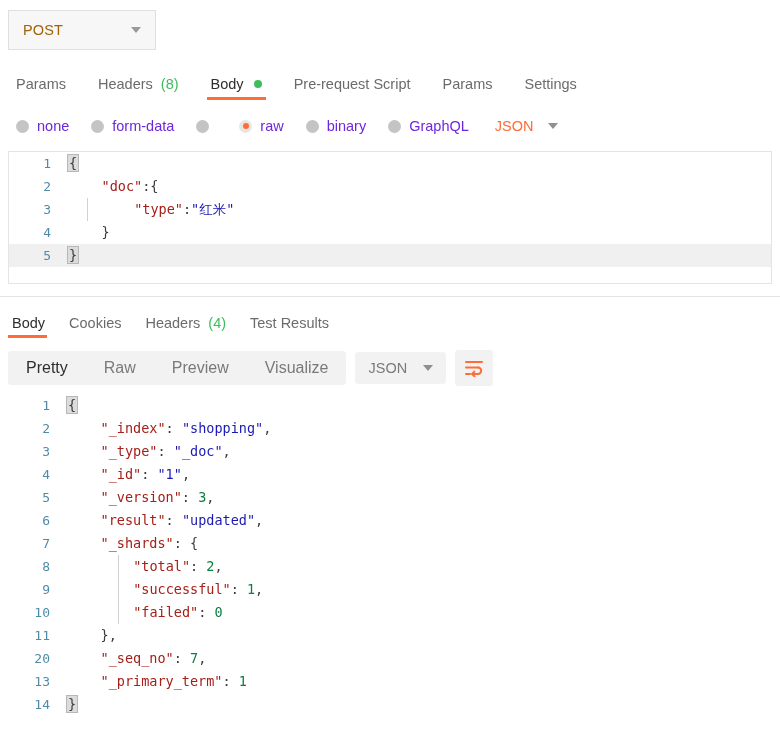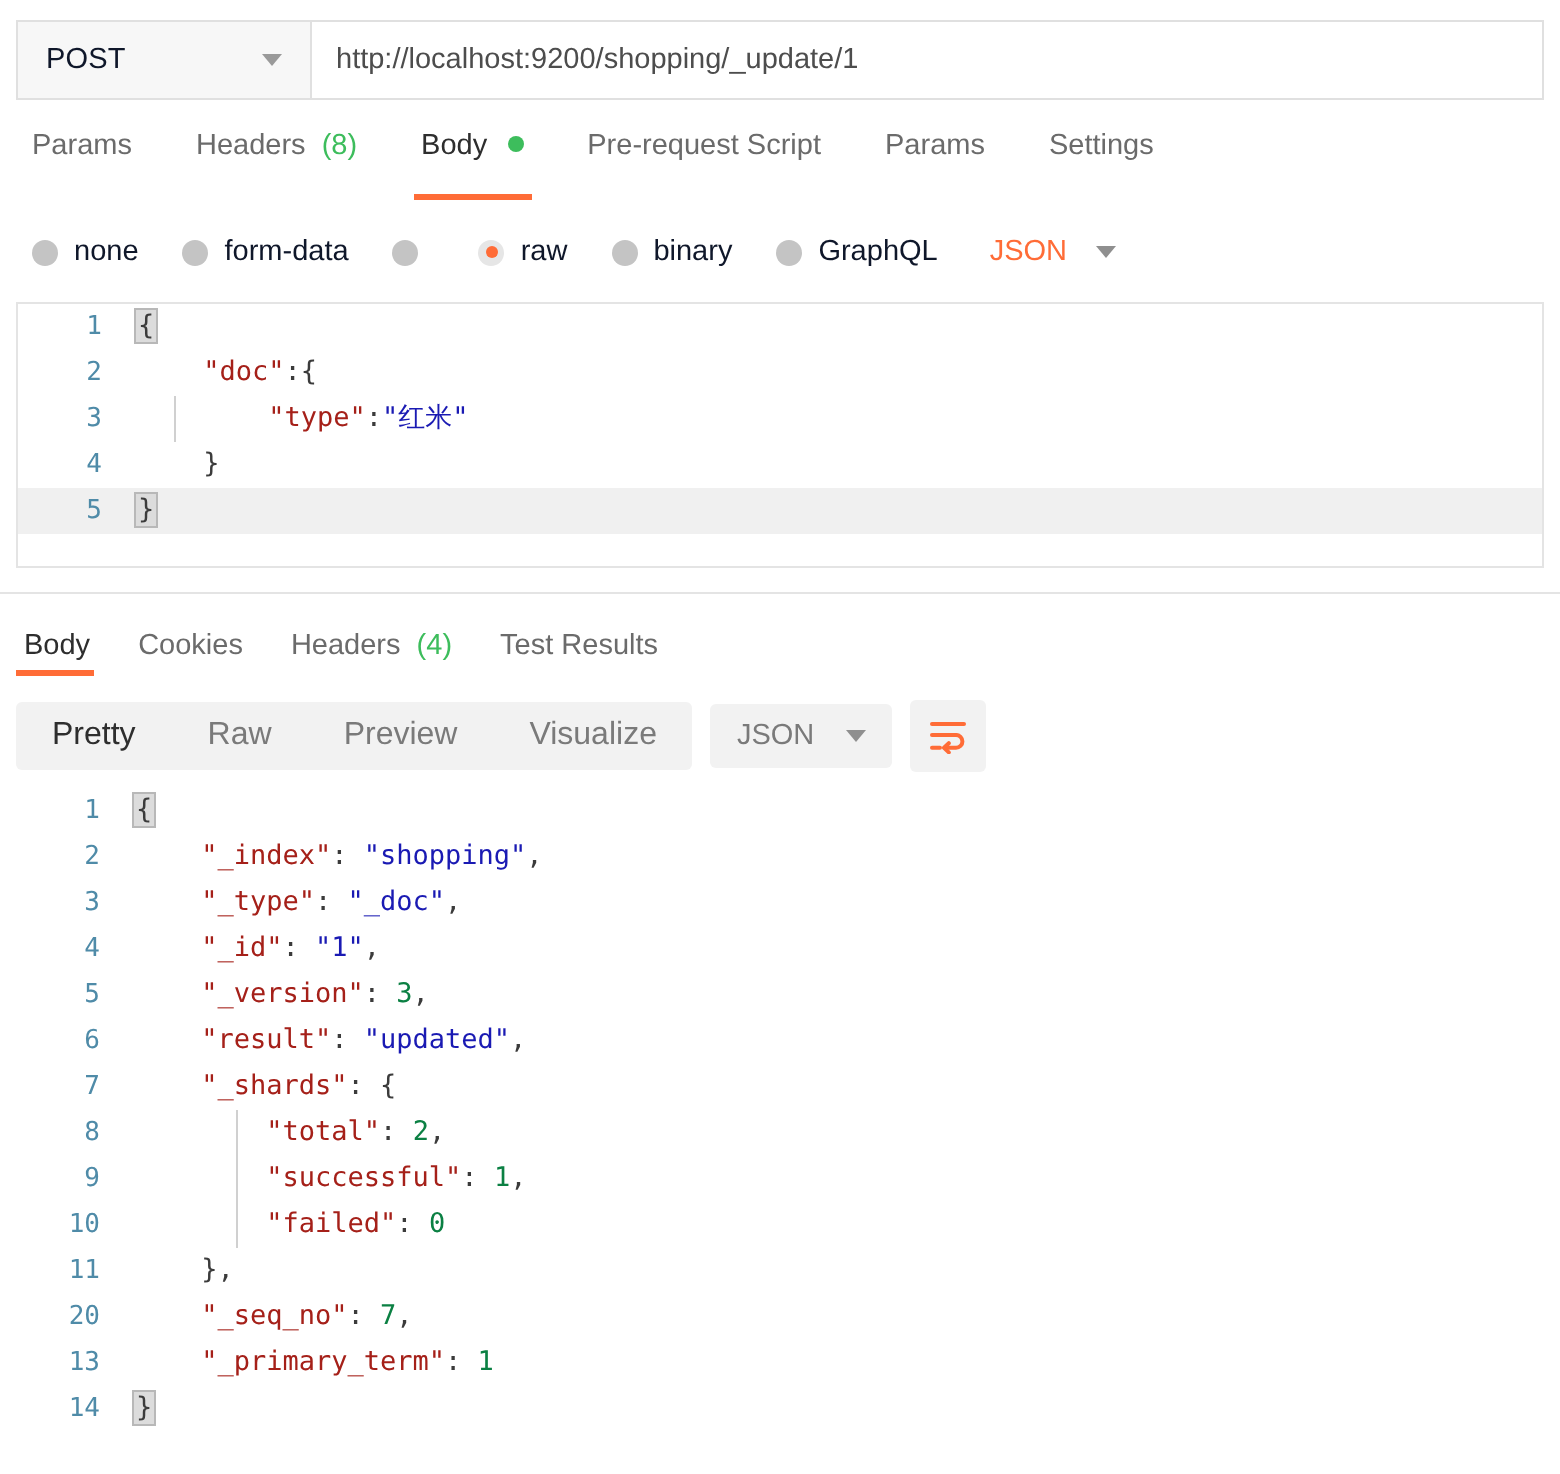--- a/index.html
+++ b/index.html
@@ -12,31 +12,31 @@
   }
   .app { position: relative; width: 780px; height: 737px; overflow: hidden; background:#fff; }
 
   
   .urlbar { display: flex; align-items: stretch; height: 40px; margin: 10px 8px 0 8px; }
   .method-select {
     width: 148px; border: 1px solid #e0e0e0; background: #f7f7f7;
     display: flex; align-items: center; justify-content: space-between;
     padding: 0 14px; cursor: pointer;
   }
-  .method-label { font-size: 14.5px; color: #0f172a; letter-spacing: .1px; }
+  .method-label { font-size: 14.5px; color: #a16207; letter-spacing: .1px; }
   .caret { width: 0; height: 0; border-left: 5px solid transparent; border-right: 5px solid transparent;
            border-top: 6px solid #9a9a9a; }
   .url-input {
     flex: 1; border: 1px solid #e0e0e0; border-left: none; background: #fff;
     display: flex; align-items: center; padding: 0 12px; overflow: hidden;
   }
   .url-text { font-size: 14.5px; color: #4d4d4d; white-space: nowrap; }
 
   
-  .req-tabs { display: flex; height: 34px; margin: 16px 8px 0 8px; gap: 0; }
+  .req-tabs { display: flex; align-items: flex-end; height: 34px; margin: 16px 8px 0 8px; gap: 0; }
   .req-tab {
     position: relative; padding: 0 16px 9px 16px; font-size: 14.5px; color: #6b6b6b;
     cursor: pointer; white-space: nowrap; line-height: 1;
   }
   .req-tab:first-child { padding-left: 8px; }
   .req-tab.active { color: #2e2e2e; }
   .req-tab.active::after {
     content: ""; position: absolute; left: 12px; right: 12px; bottom: 0;
     height: 3px; background: #ff6c37;
   }
@@ -51,21 +51,21 @@
   .radio-item:first-child { margin-left: 8px; }
   .radio-dot {
     width: 13px; height: 13px; border-radius: 50%; background: #c4c4c4;
     margin-right: 8px; flex: 0 0 auto; position: relative;
   }
   .radio-item.selected .radio-dot { background: #e6e6e6; }
   .radio-item.selected .radio-dot::after {
     content: ""; position: absolute; left: 3.5px; top: 3.5px; width: 6px; height: 6px;
     border-radius: 50%; background: #ff6c37;
   }
-  .radio-label { font-size: 14.5px; color: #0f172a; white-space: nowrap; text-align: center; }
+  .radio-label { font-size: 14.5px; color: #6d28d9; white-space: nowrap; text-align: center; }
   .lang-select { display: flex; align-items: center; margin-left: 4px; cursor: pointer; }
   .lang-label { font-size: 14.5px; color: #ff6c37; margin-right: 14px; }
   .lang-select .caret { border-top-color: #8f8f8f; }
 
   
   .editor {
     border: 1px solid #e4e4e4; margin: 10px 8px 0 8px; background: #fff;
     position: relative; overflow: hidden;
   }
   .editor.request { height: 133px; }
@@ -129,23 +129,20 @@
 </style>
 </head>
 <body>
 
 <div class="app">
 
   <div class="urlbar">
     <div class="method-select">
       <span class="method-label">POST</span>
       <span class="caret"></span>
-    </div>
-    <div class="url-input">
-      <span class="url-text">http://localhost:9200/shopping/_update/1</span>
     </div>
   </div>
 
   <div class="req-tabs">
     <div class="req-tab">
       <span>Params</span>
     </div>
     <div class="req-tab">
       <span>Headers</span>
       <span class="tab-count">(8)</span>

